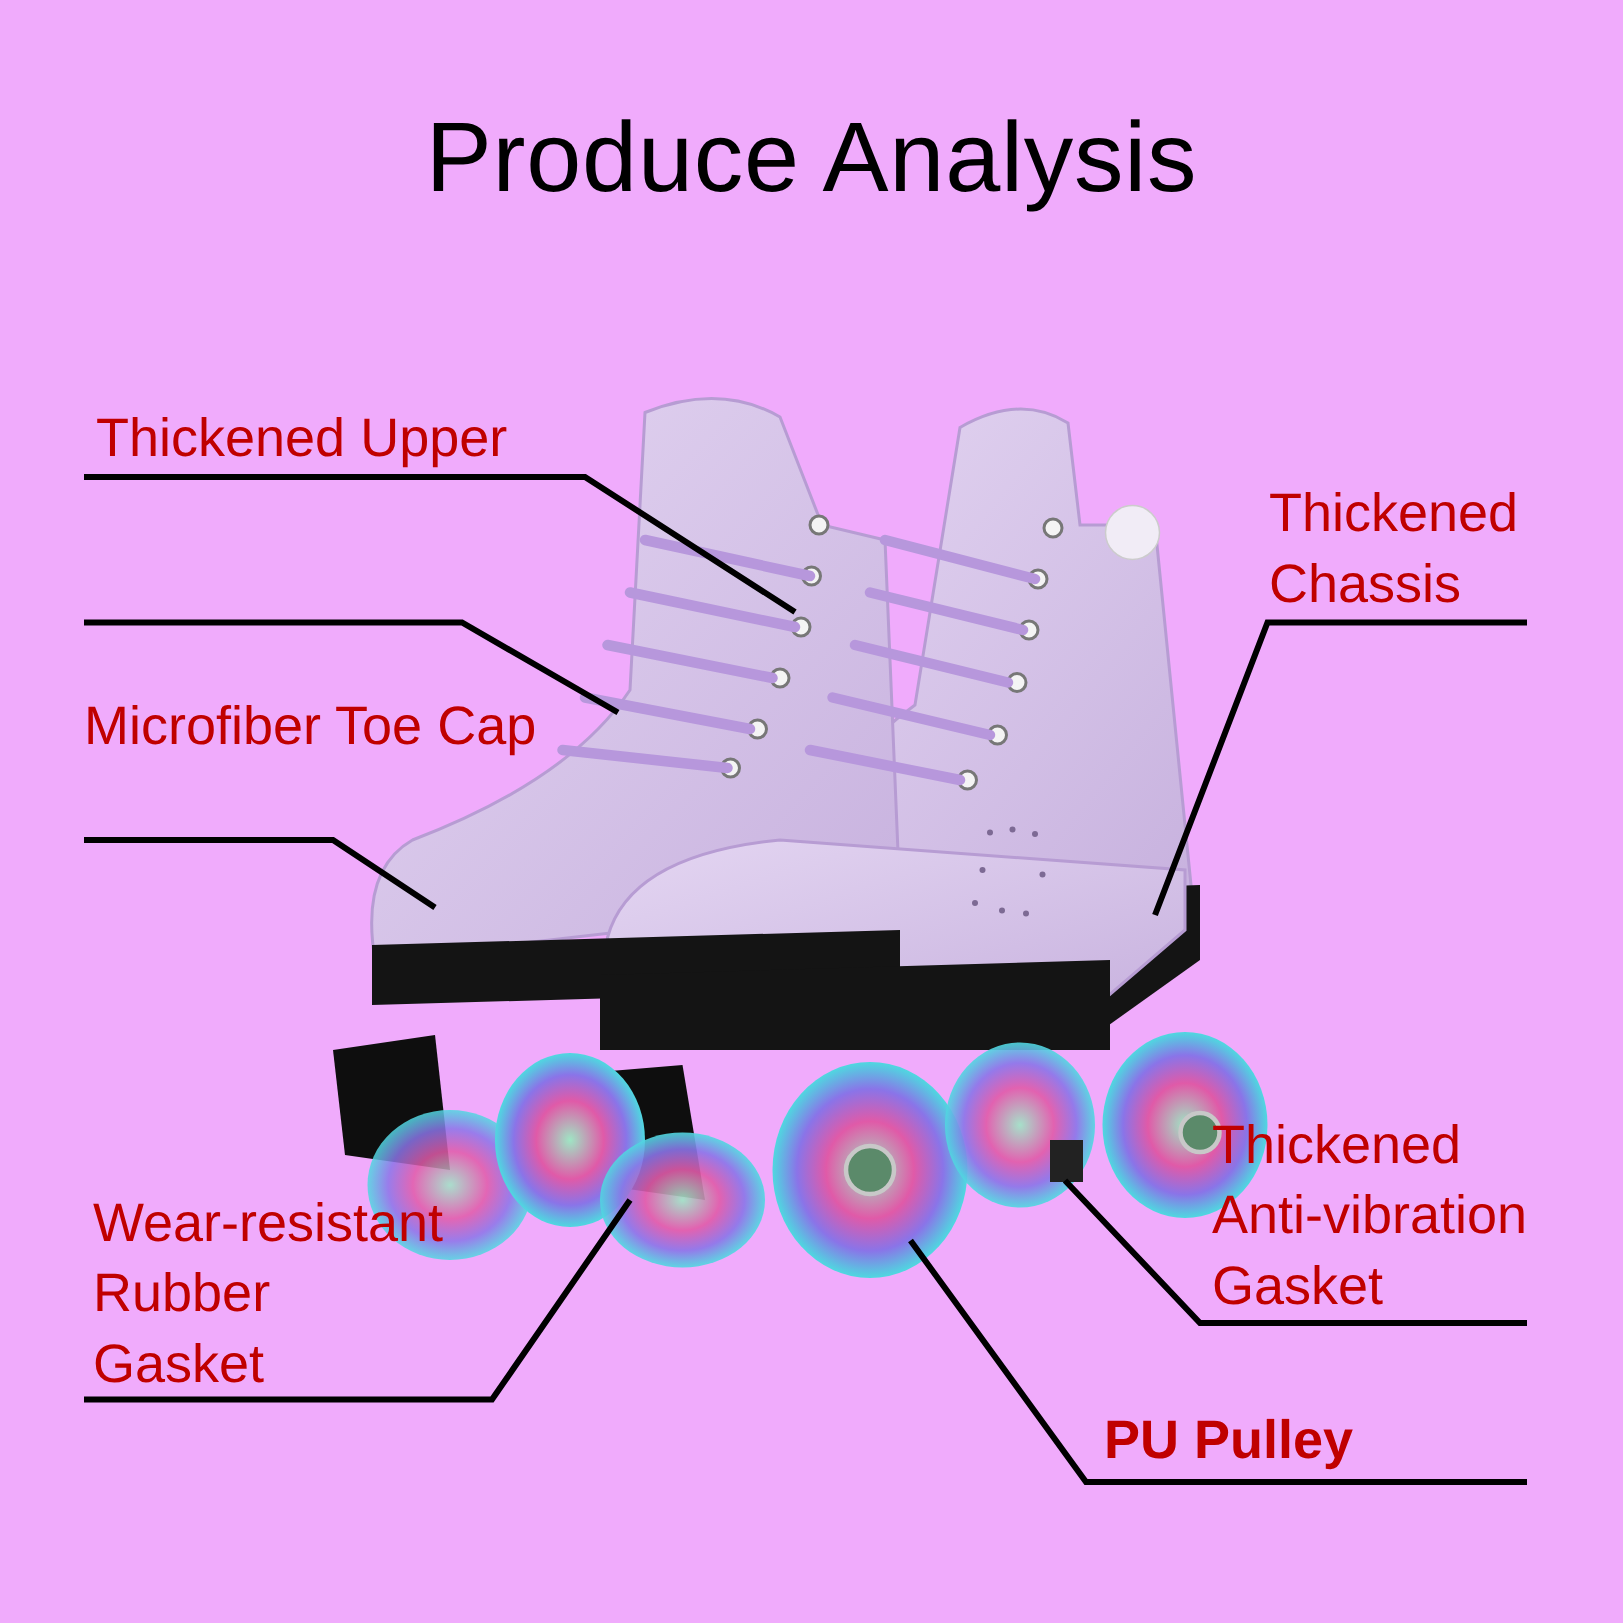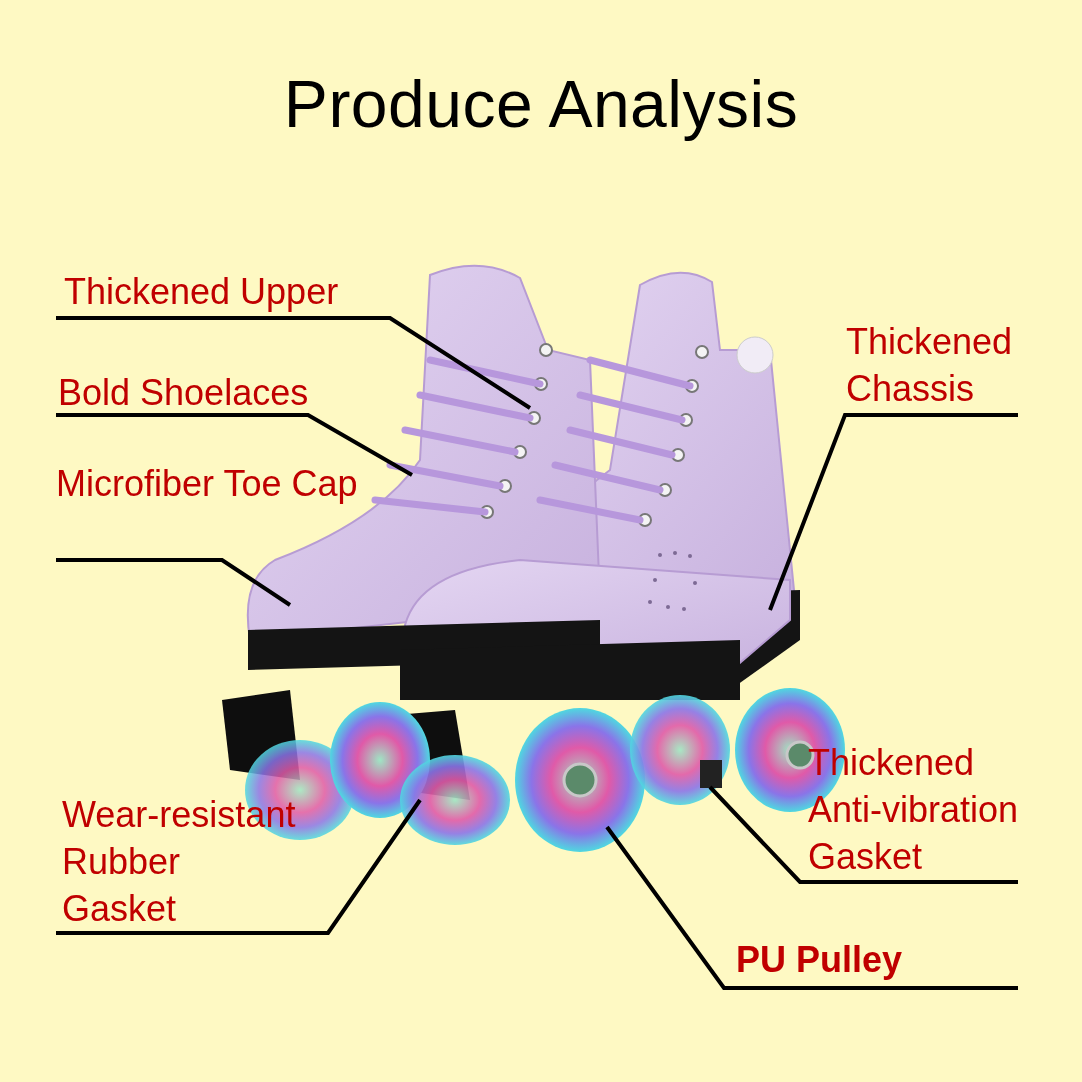--- a/index.html
+++ b/index.html
@@ -1,16 +1,16 @@
 <!DOCTYPE html>
 <html><head>
 <meta charset="utf-8">
 <style>
   html, body { margin:0; padding:0; background:#ffffff; }
-  .canvas { position:relative; width:1082px; height:1082px; background:#fef9c3; overflow:hidden; font-family:"Liberation Sans", sans-serif; }
+  .canvas { position:relative; width:1082px; height:1082px; background:#f0abfc; overflow:hidden; font-family:"Liberation Sans", sans-serif; }
   .title { position:absolute; left:0; width:1082px; top:66px; text-align:center; font-size:66px; color:#000; letter-spacing:0.5px; }
   .label { position:absolute; color:#c00000; font-size:36px; line-height:47px; white-space:nowrap; }
   svg.art { position:absolute; left:0; top:0; }
 </style>
 </head>
 <body>
 
 <div class="canvas">
 
   <div class="title">Produce Analysis</div>
@@ -104,23 +104,20 @@
       <polyline points="1018,415 845,415 770,610"></polyline>
       <polyline points="1018,882 800,882 710,787"></polyline>
       <polyline points="1018,988 724,988 607,827"></polyline>
     </g>
   </svg>
 
   <div class="label" style="left:64px; top:268px;">
     <div>Thickened Upper</div>
   </div>
 
-  <div class="label" style="left:58px; top:369px;">
-    <div>Bold Shoelaces</div>
-  </div>
 
   <div class="label" style="left:56px; top:460px;">
     <div>Microfiber Toe Cap</div>
   </div>
 
   <div class="label" style="left:62px; top:791px;">
     <div>Wear-resistant</div>
     <div>Rubber</div>
     <div>Gasket</div>
   </div>

